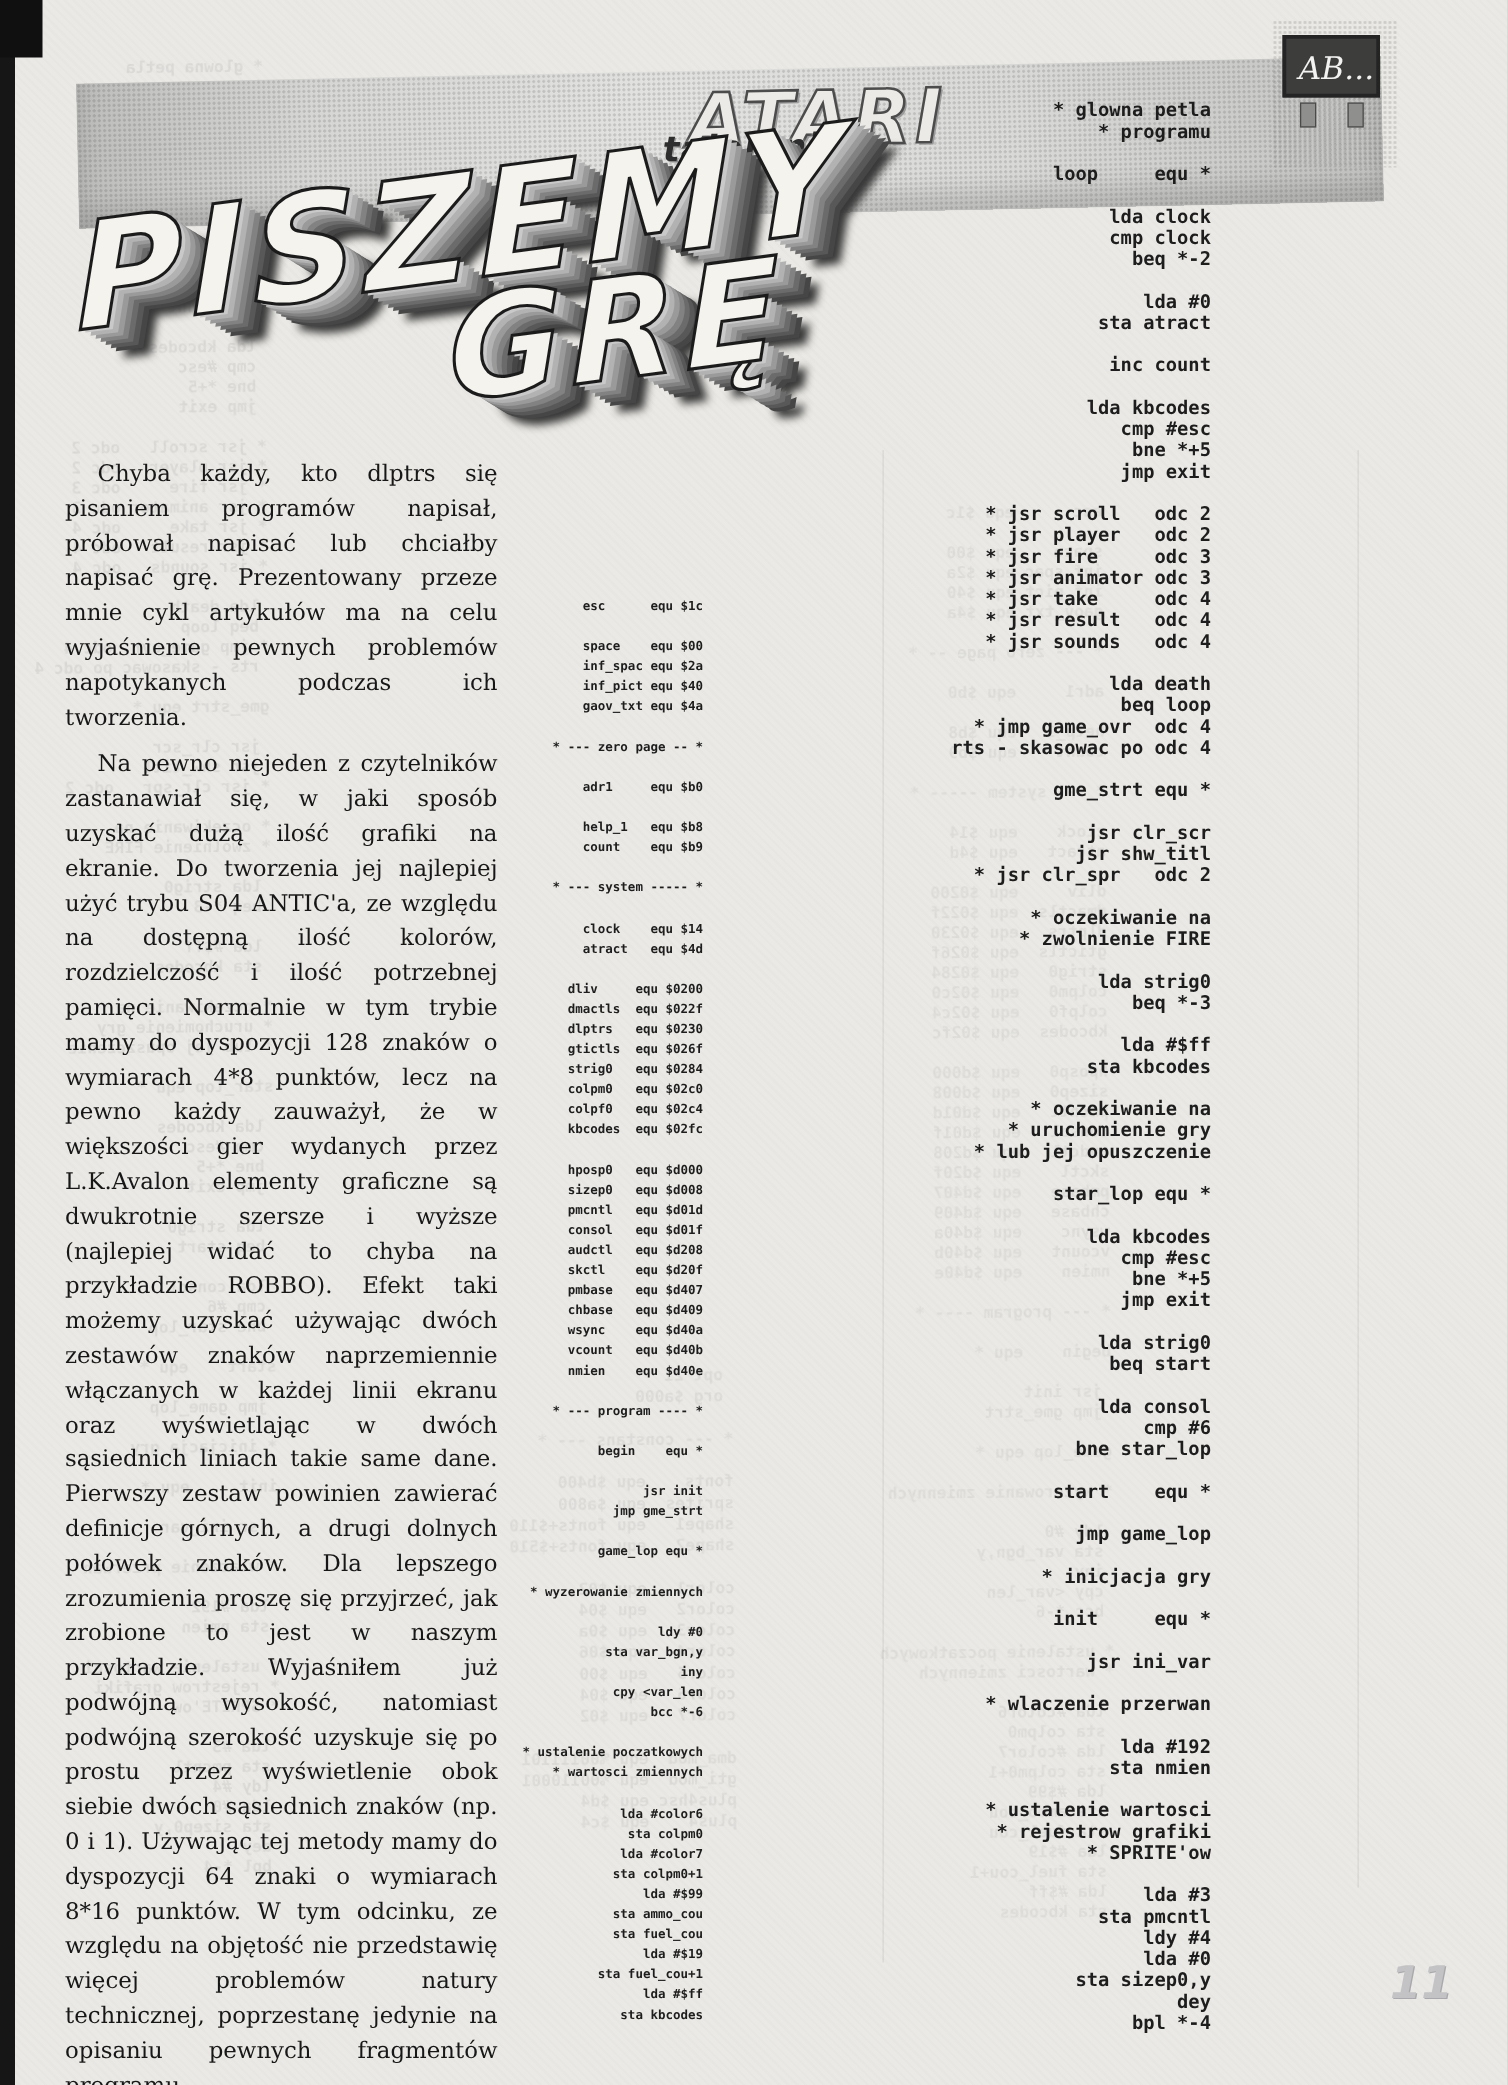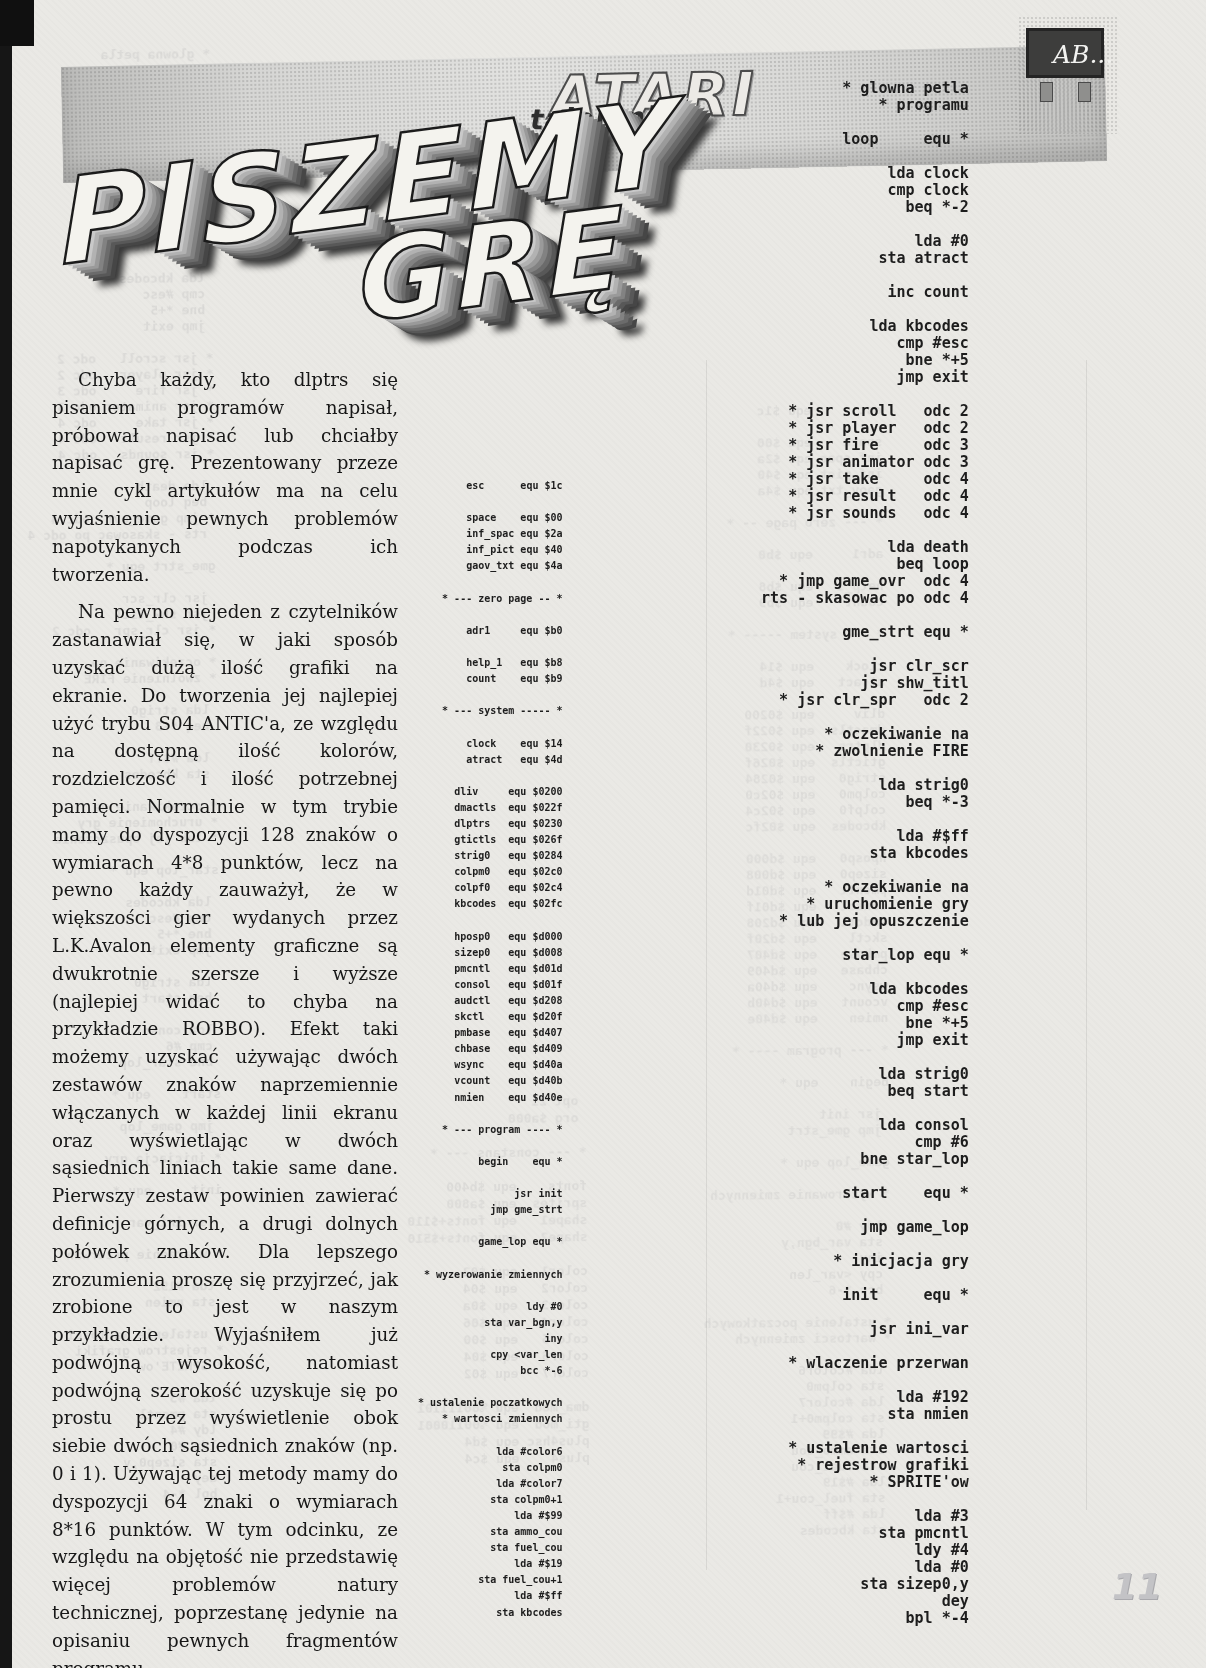--- a/index.html
+++ b/index.html
@@ -19,21 +19,21 @@
   .mag-logo{position:absolute;left:452px;top:6px;width:280px;height:100px;text-align:center;}
   .mag-atari{font-style:italic;font-weight:bold;font-size:60px;letter-spacing:3px;color:#eceae6;
      -webkit-text-stroke:2px #4c4c4c;text-shadow:2px 2px 0 #9a9a9a;}
   .mag-script{position:absolute;left:16px;top:40px;font-style:italic;font-weight:bold;font-size:28px;
      color:#2e2e2e;letter-spacing:1px;text-shadow:0 0 3px #e5e5e3,1px 1px 0 #777;}
   
   .ab-wrap{position:absolute;left:1018px;top:16px;width:100px;height:118px;
      background:radial-gradient(rgba(80,80,80,0.18) 1px,transparent 1.4px);background-size:4px 4px;}
   .ab-face{position:absolute;left:8px;top:12px;width:78px;height:50px;background:#3d3d3c;
      border:3px solid #242424;color:#f3f3f1;font-family:"DejaVu Serif",serif;font-style:italic;
-     font-size:25px;line-height:48px;padding-left:24px;box-sizing:border-box;}
+     font-size:25px;line-height:48px;padding-left:10px;box-sizing:border-box;}
   .ab-leg{position:absolute;top:66px;width:11px;height:18px;background:#8f8f8d;border:1px solid #4a4a4a;}
   .ab-leg-l{left:22px;} .ab-leg-r{left:60px;}
   
   .ghost{position:absolute;font-family:"DejaVu Sans Mono",monospace;font-weight:bold;white-space:pre;
      color:#4a4a55;transform:scaleX(-1) rotate(0.6deg);filter:blur(0.6px);z-index:0;pointer-events:none;}
   .g1{left:30px;top:34px;font-size:13px;line-height:16px;opacity:0.09;}
   .g2{left:700px;top:390px;font-size:13px;line-height:16px;opacity:0.07;}
   .g3{left:408px;top:1080px;font-size:13px;line-height:17px;opacity:0.08;}
   .vline{position:absolute;width:1px;background:rgba(60,60,60,0.10);z-index:1;}
   .v1{left:706px;top:360px;height:1210px;} .v2{left:1086px;top:360px;height:1150px;}

